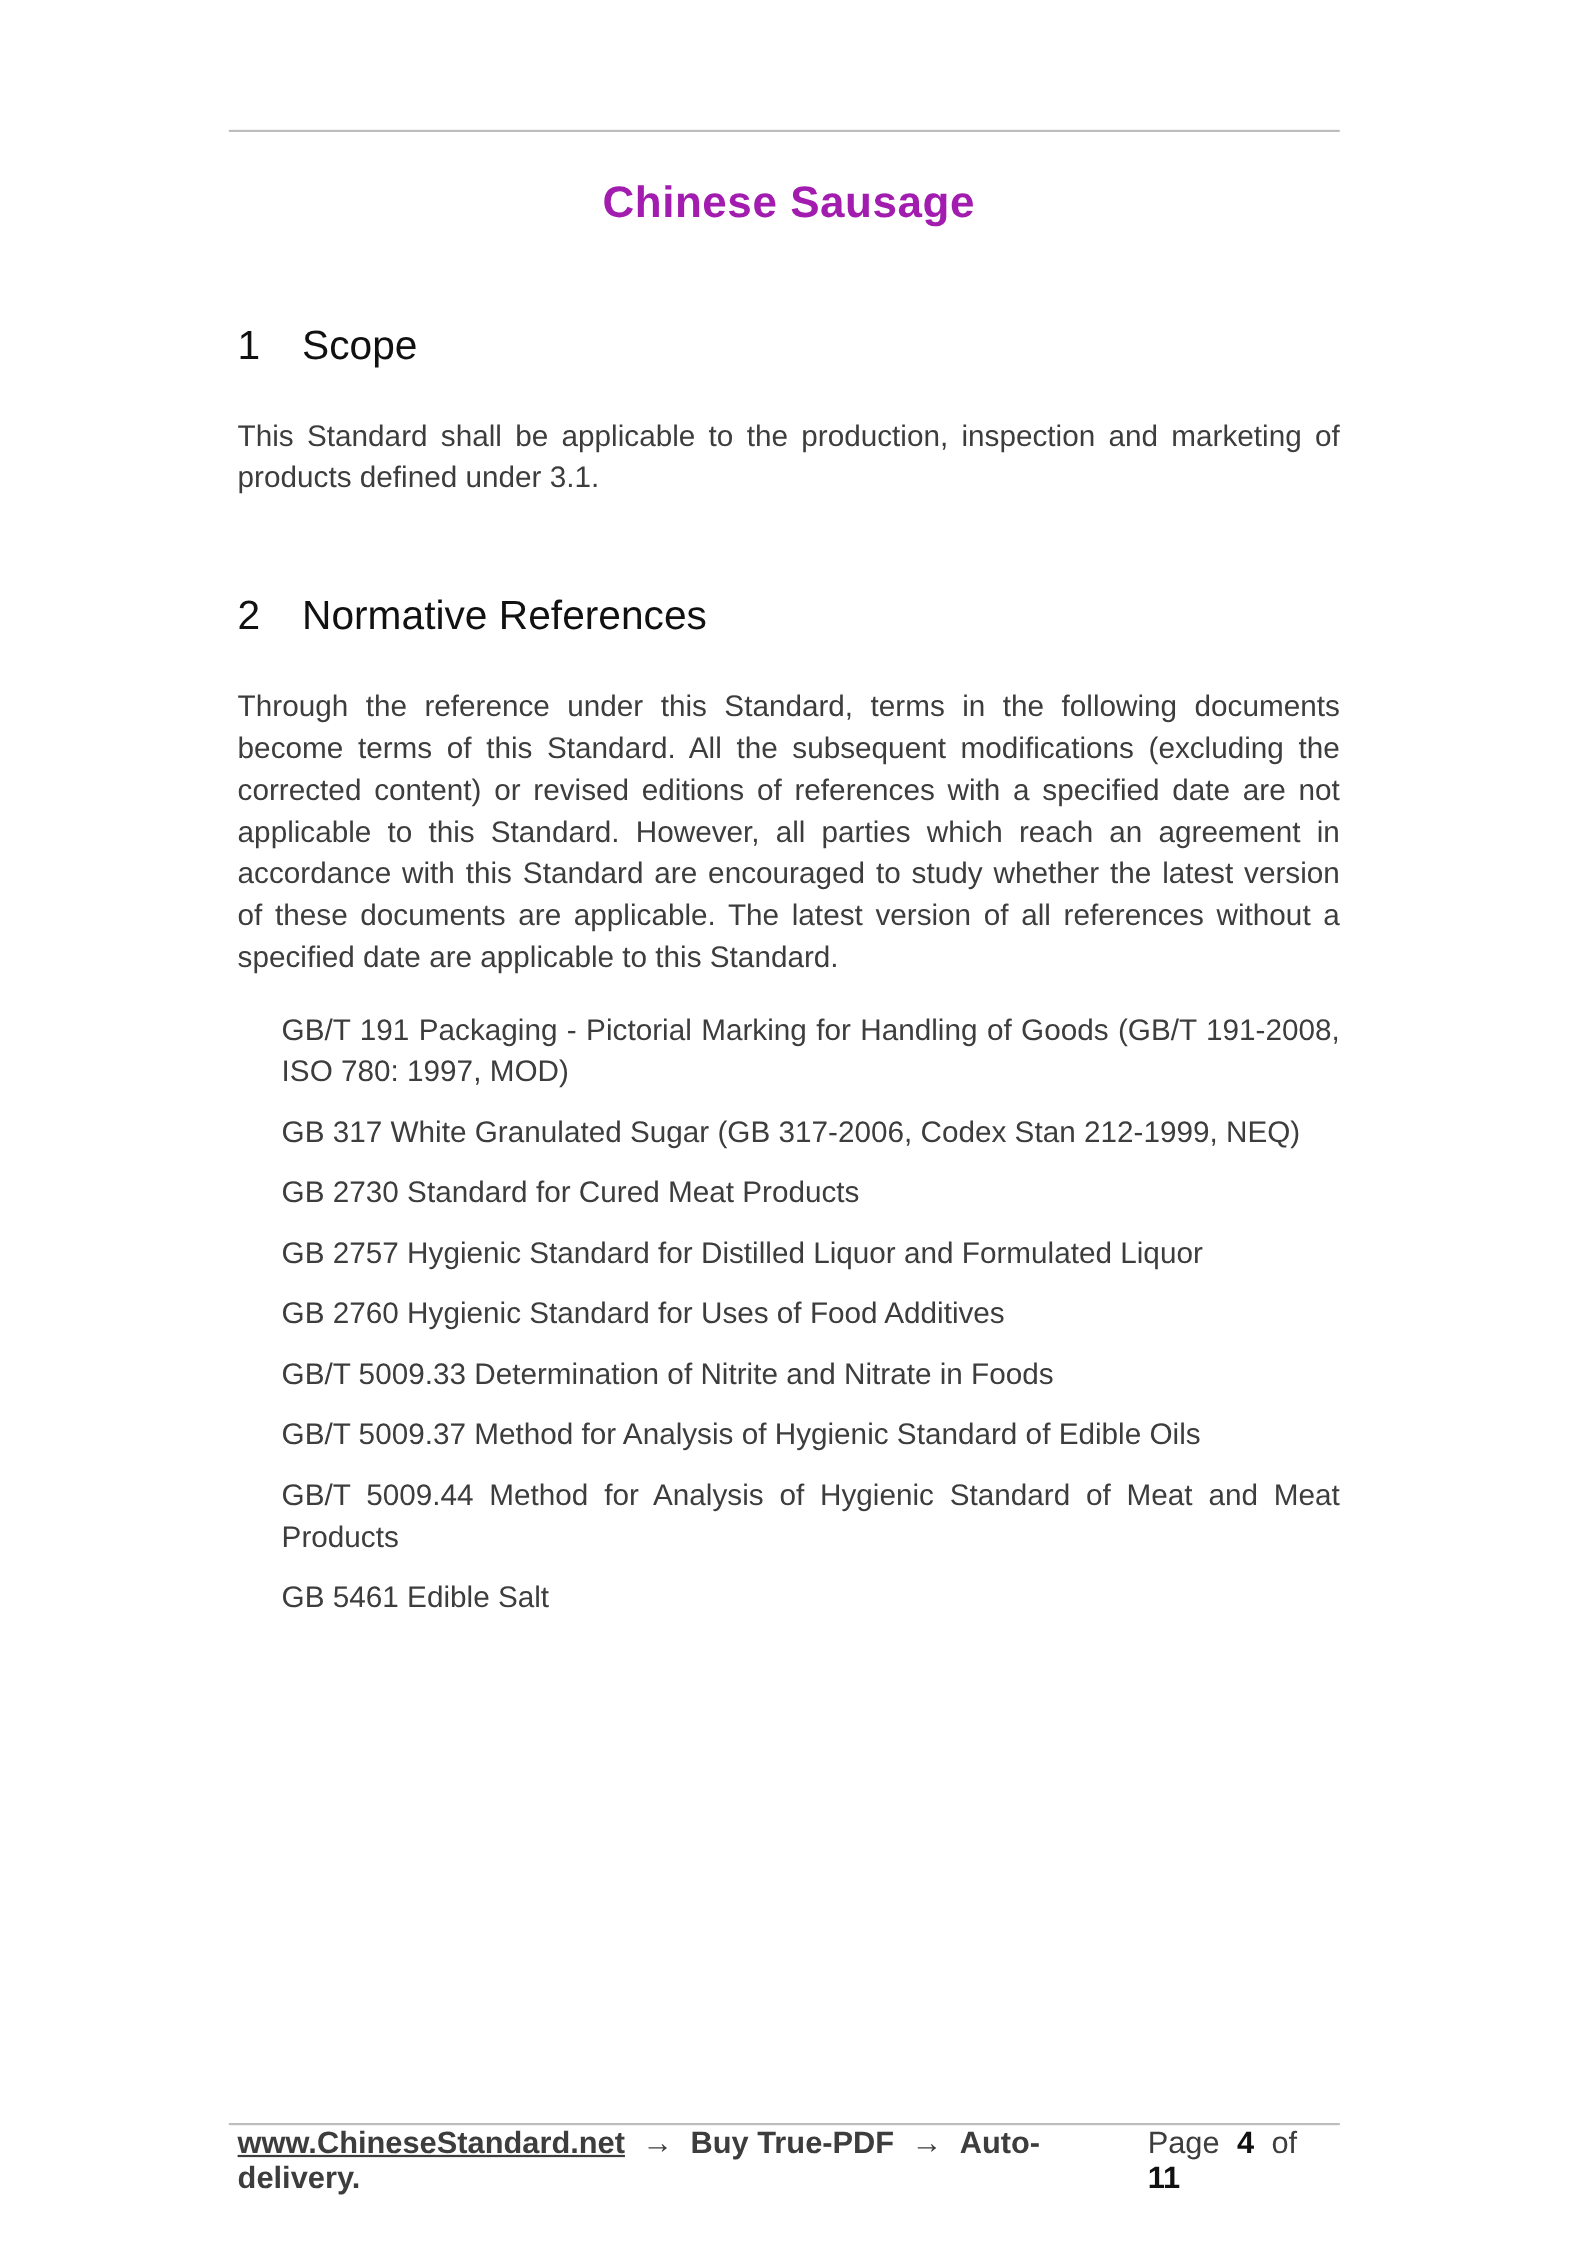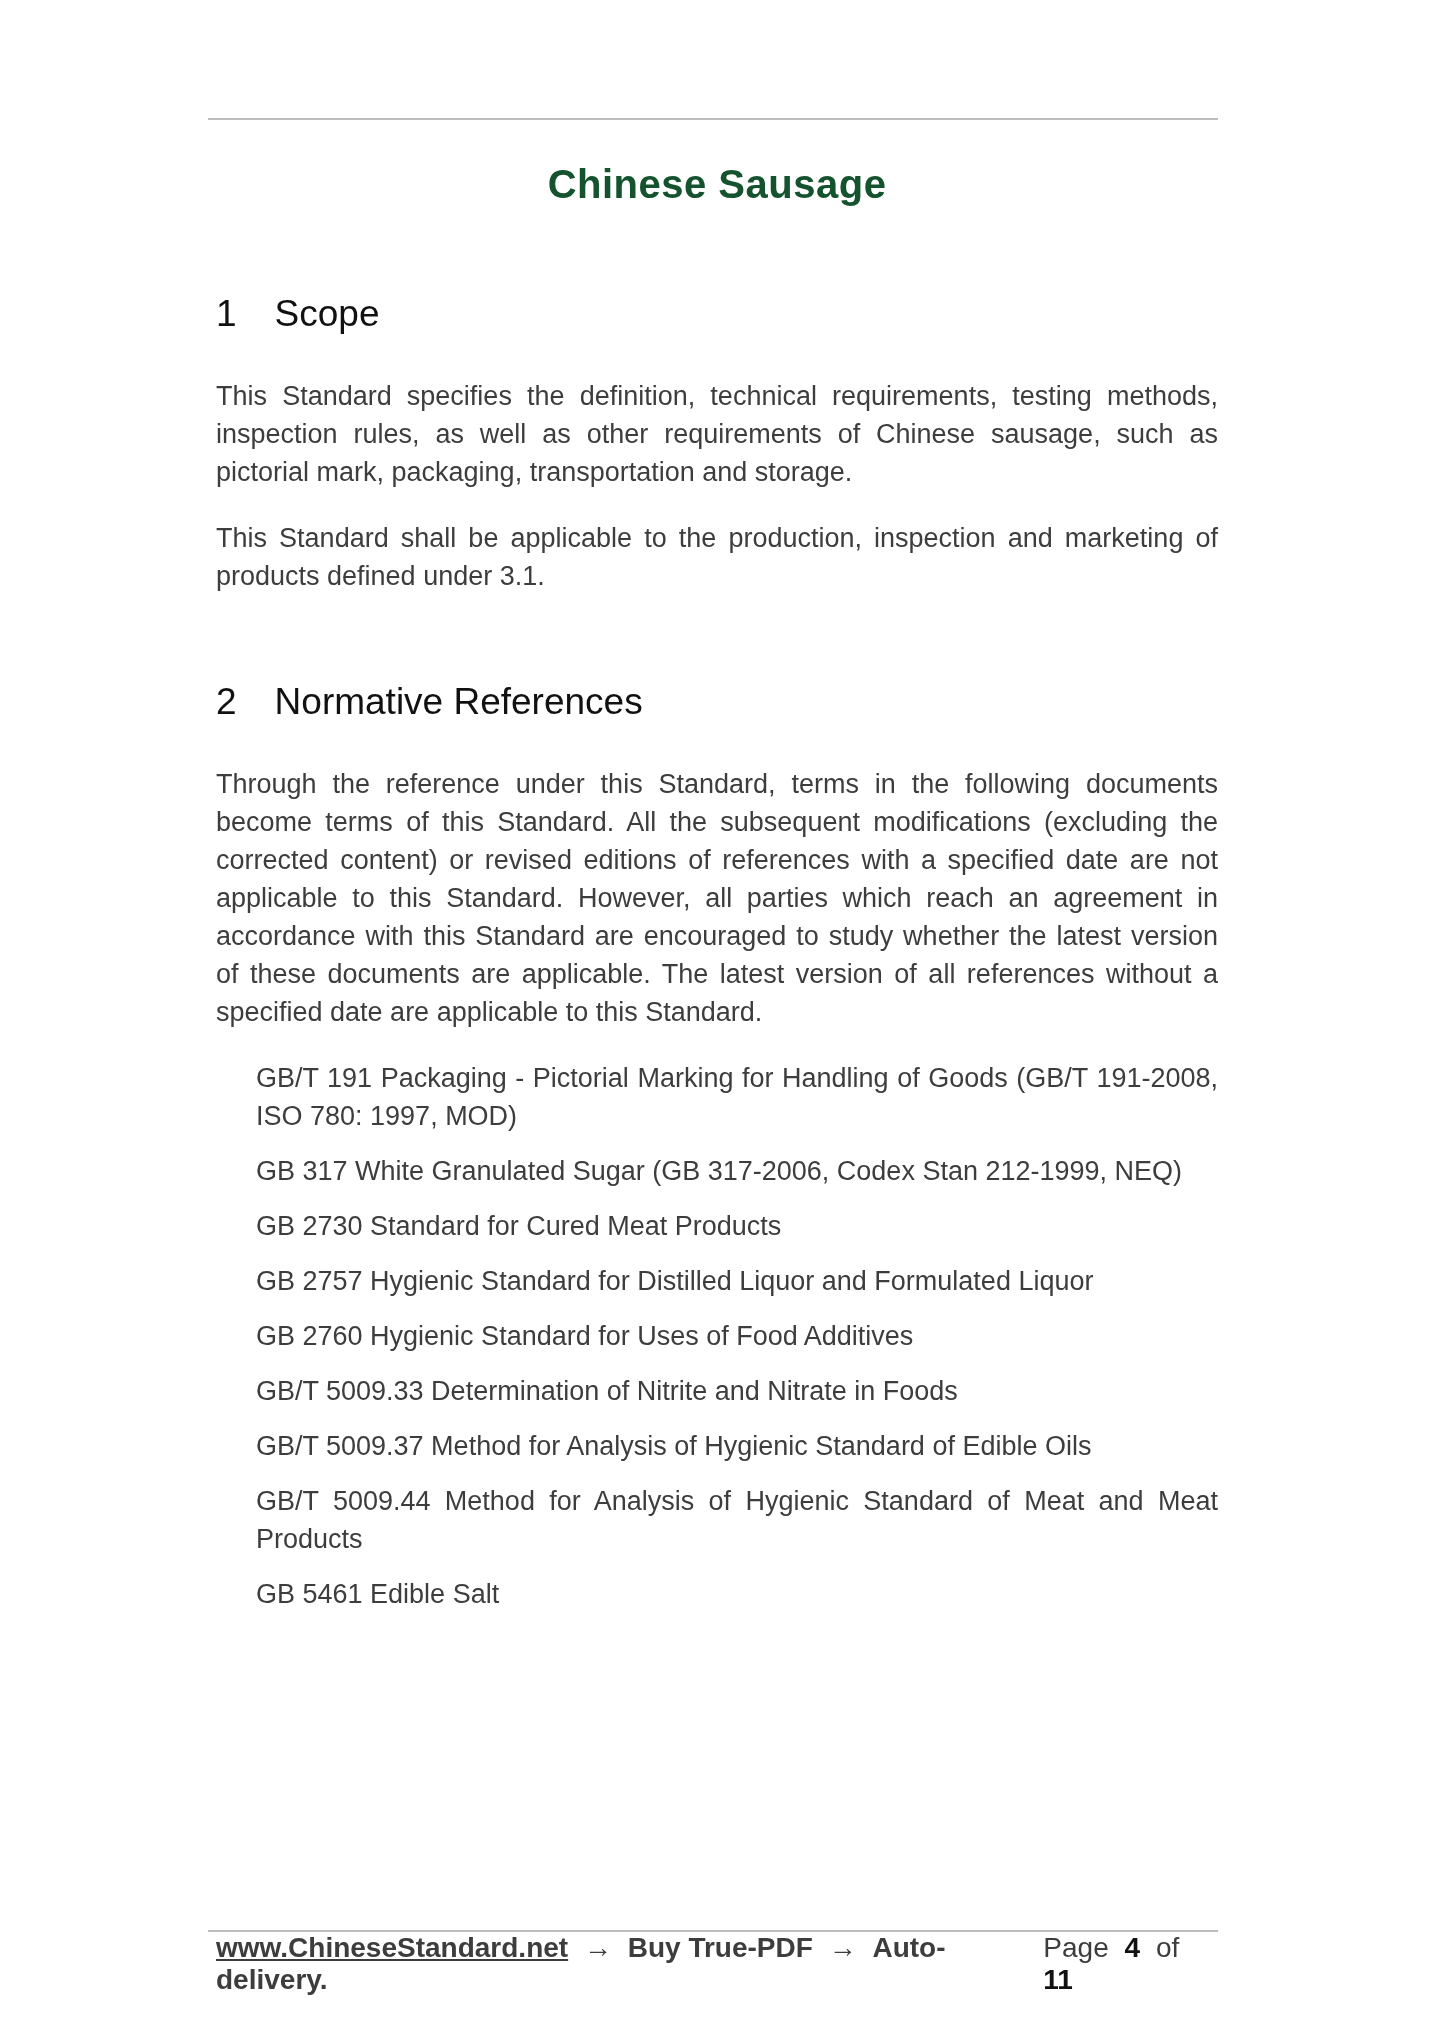--- a/index.html
+++ b/index.html
@@ -47,21 +47,21 @@
     position: absolute;
     top: 150px;
     left: 216px;
     width: 1002px;
   }
   .doc-title {
     margin: 12px 0 0 0;
     text-align: center;
     font-size: 40px;
     font-weight: bold;
-    color: #14532d;
+    color: #a21caf;
     letter-spacing: 0.5px;
   }
   .section-heading {
     margin: 86px 0 42px 0;
     font-size: 37px;
     font-weight: normal;
     color: #111111;
   }
   .section-heading .sec-num {
     display: inline-block;
@@ -109,21 +109,20 @@
 <div class="page">
 
   <div class="header-rule"></div>
 
   <div class="content">
     <h1 class="doc-title">Chinese Sausage</h1>
 
     <h2 class="section-heading">
       <span class="sec-num">1</span><span>Scope</span>
     </h2>
-    <p class="para">This Standard specifies the definition, technical requirements, testing methods, inspection rules, as well as other requirements of Chinese sausage, such as pictorial mark, packaging, transportation and storage.</p>
     <p class="para">This Standard shall be applicable to the production, inspection and marketing of products defined under 3.1.</p>
 
     <h2 class="section-heading">
       <span class="sec-num">2</span><span>Normative References</span>
     </h2>
     <p class="para">Through the reference under this Standard, terms in the following documents become terms of this Standard. All the subsequent modifications (excluding the corrected content) or revised editions of references with a specified date are not applicable to this Standard. However, all parties which reach an agreement in accordance with this Standard are encouraged to study whether the latest version of these documents are applicable. The latest version of all references without a specified date are applicable to this Standard.</p>
 
     <p class="para ref">GB/T 191 Packaging - Pictorial Marking for Handling of Goods (GB/T 191-2008, ISO 780: 1997, MOD)</p>
     <p class="para ref">GB 317 White Granulated Sugar (GB 317-2006, Codex Stan 212-1999, NEQ)</p>
     <p class="para ref">GB 2730 Standard for Cured Meat Products</p>

